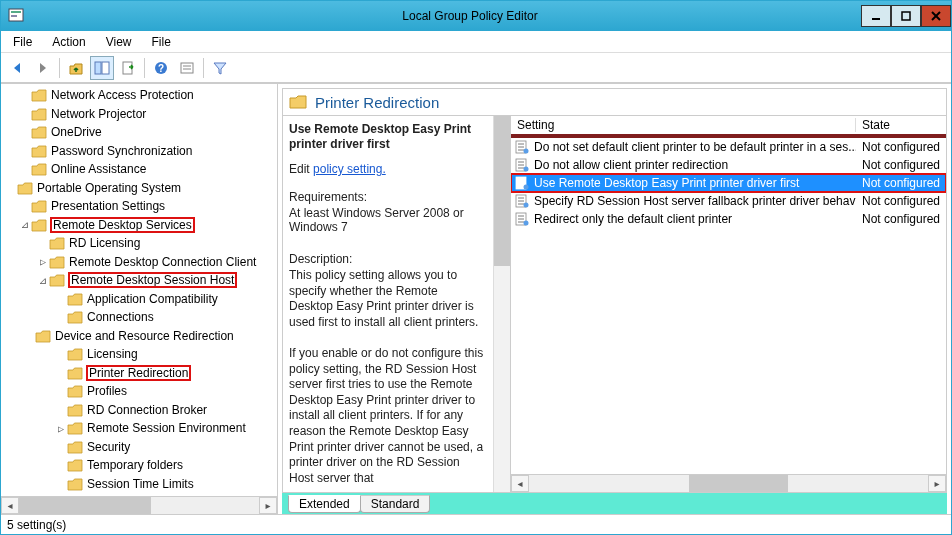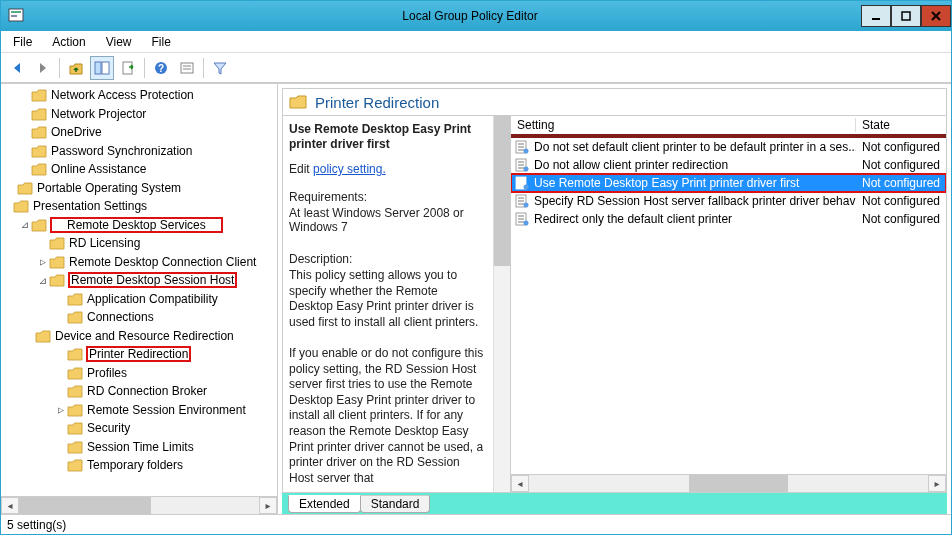--- a/index.html
+++ b/index.html
@@ -217,33 +217,33 @@
               </svg></span>
             <span class="label">Online Assistance</span>
           </div>
           <div class="tree-row" style="padding-left: 4px;">
             <span class="exp"></span>
             <span class="folder-icon"><svg viewBox="0 0 16 14">
                 <path d="M1 4h5l1.5-2H15v11H1z" fill="#f4cd67" stroke="#c79a2b" stroke-width="0.8"></path>
               </svg></span>
             <span class="label">Portable Operating System</span>
           </div>
-          <div class="tree-row" style="">
+          <div class="tree-row" style="padding-left: 18px;">
             <span class="exp"></span>
             <span class="folder-icon"><svg viewBox="0 0 16 14">
                 <path d="M1 4h5l1.5-2H15v11H1z" fill="#f4cd67" stroke="#c79a2b" stroke-width="0.8"></path>
               </svg></span>
             <span class="label">Presentation Settings</span>
           </div>
           <div class="tree-row" style="padding-left: 18px;">
             <span class="exp">⊿</span>
             <span class="folder-icon"><svg viewBox="0 0 16 14">
                 <path d="M1 4h5l1.5-2H15v11H1z" fill="#f4cd67" stroke="#c79a2b" stroke-width="0.8"></path>
               </svg></span>
-            <span class="label" style="outline: rgb(221, 17, 17) solid 2px; outline-offset: -1px; padding: 0px 16px;">Remote Desktop Services</span>
+            <span class="label" style="outline: rgb(221, 17, 17) solid 2px; outline-offset: -1px; padding: 0px 2px;">Remote Desktop Services</span>
           </div>
           <div class="tree-row" style="padding-left: 36px;">
             <span class="exp"></span>
             <span class="folder-icon"><svg viewBox="0 0 16 14">
                 <path d="M1 4h5l1.5-2H15v11H1z" fill="#f4cd67" stroke="#c79a2b" stroke-width="0.8"></path>
               </svg></span>
             <span class="label">RD Licensing</span>
           </div>
           <div class="tree-row" style="padding-left: 36px;">
             <span class="exp">▷</span>
@@ -278,20 +278,27 @@
             <span class="folder-icon"><svg viewBox="0 0 16 14">
                 <path d="M1 4h5l1.5-2H15v11H1z" fill="#f4cd67" stroke="#c79a2b" stroke-width="0.8"></path>
               </svg></span>
             <span class="label">Device and Resource Redirection</span>
           </div>
           <div class="tree-row" style="padding-left: 54px;">
             <span class="exp"></span>
             <span class="folder-icon"><svg viewBox="0 0 16 14">
                 <path d="M1 4h5l1.5-2H15v11H1z" fill="#f4cd67" stroke="#c79a2b" stroke-width="0.8"></path>
               </svg></span>
+            <span class="label">Licensing</span>
+          </div>
+          <div class="tree-row" style="padding-left: 54px;">
+            <span class="exp"></span>
+            <span class="folder-icon"><svg viewBox="0 0 16 14">
+                <path d="M1 4h5l1.5-2H15v11H1z" fill="#f4cd67" stroke="#c79a2b" stroke-width="0.8"></path>
+              </svg></span>
             <span class="label" style="outline: rgb(221, 17, 17) solid 2px; outline-offset: -1px; padding: 0px 2px;">Printer Redirection</span>
           </div>
           <div class="tree-row" style="padding-left: 54px;">
             <span class="exp"></span>
             <span class="folder-icon"><svg viewBox="0 0 16 14">
                 <path d="M1 4h5l1.5-2H15v11H1z" fill="#f4cd67" stroke="#c79a2b" stroke-width="0.8"></path>
               </svg></span>
             <span class="label">Profiles</span>
           </div>
           <div class="tree-row" style="padding-left: 54px;">
@@ -313,28 +320,28 @@
             <span class="folder-icon"><svg viewBox="0 0 16 14">
                 <path d="M1 4h5l1.5-2H15v11H1z" fill="#f4cd67" stroke="#c79a2b" stroke-width="0.8"></path>
               </svg></span>
             <span class="label">Security</span>
           </div>
           <div class="tree-row" style="padding-left: 54px;">
             <span class="exp"></span>
             <span class="folder-icon"><svg viewBox="0 0 16 14">
                 <path d="M1 4h5l1.5-2H15v11H1z" fill="#f4cd67" stroke="#c79a2b" stroke-width="0.8"></path>
               </svg></span>
+            <span class="label">Temporary folders</span>
+          </div>
+          <div class="tree-row" style="padding-left: 54px;">
+            <span class="exp"></span>
+            <span class="folder-icon"><svg viewBox="0 0 16 14">
+                <path d="M1 4h5l1.5-2H15v11H1z" fill="#f4cd67" stroke="#c79a2b" stroke-width="0.8"></path>
+              </svg></span>
             <span class="label">Session Time Limits</span>
-          </div>
-          <div class="tree-row" style="padding-left: 54px;">
-            <span class="exp"></span>
-            <span class="folder-icon"><svg viewBox="0 0 16 14">
-                <path d="M1 4h5l1.5-2H15v11H1z" fill="#f4cd67" stroke="#c79a2b" stroke-width="0.8"></path>
-              </svg></span>
-            <span class="label">Temporary folders</span>
           </div>
         </div>
       <div class="tree-hscroll">
         <div class="hsb-arrow">◂</div>
         <div class="hsb-track">
             <div class="hsb-thumb"></div>
           </div>
         <div class="hsb-arrow">▸</div>
       </div>
     </div>

